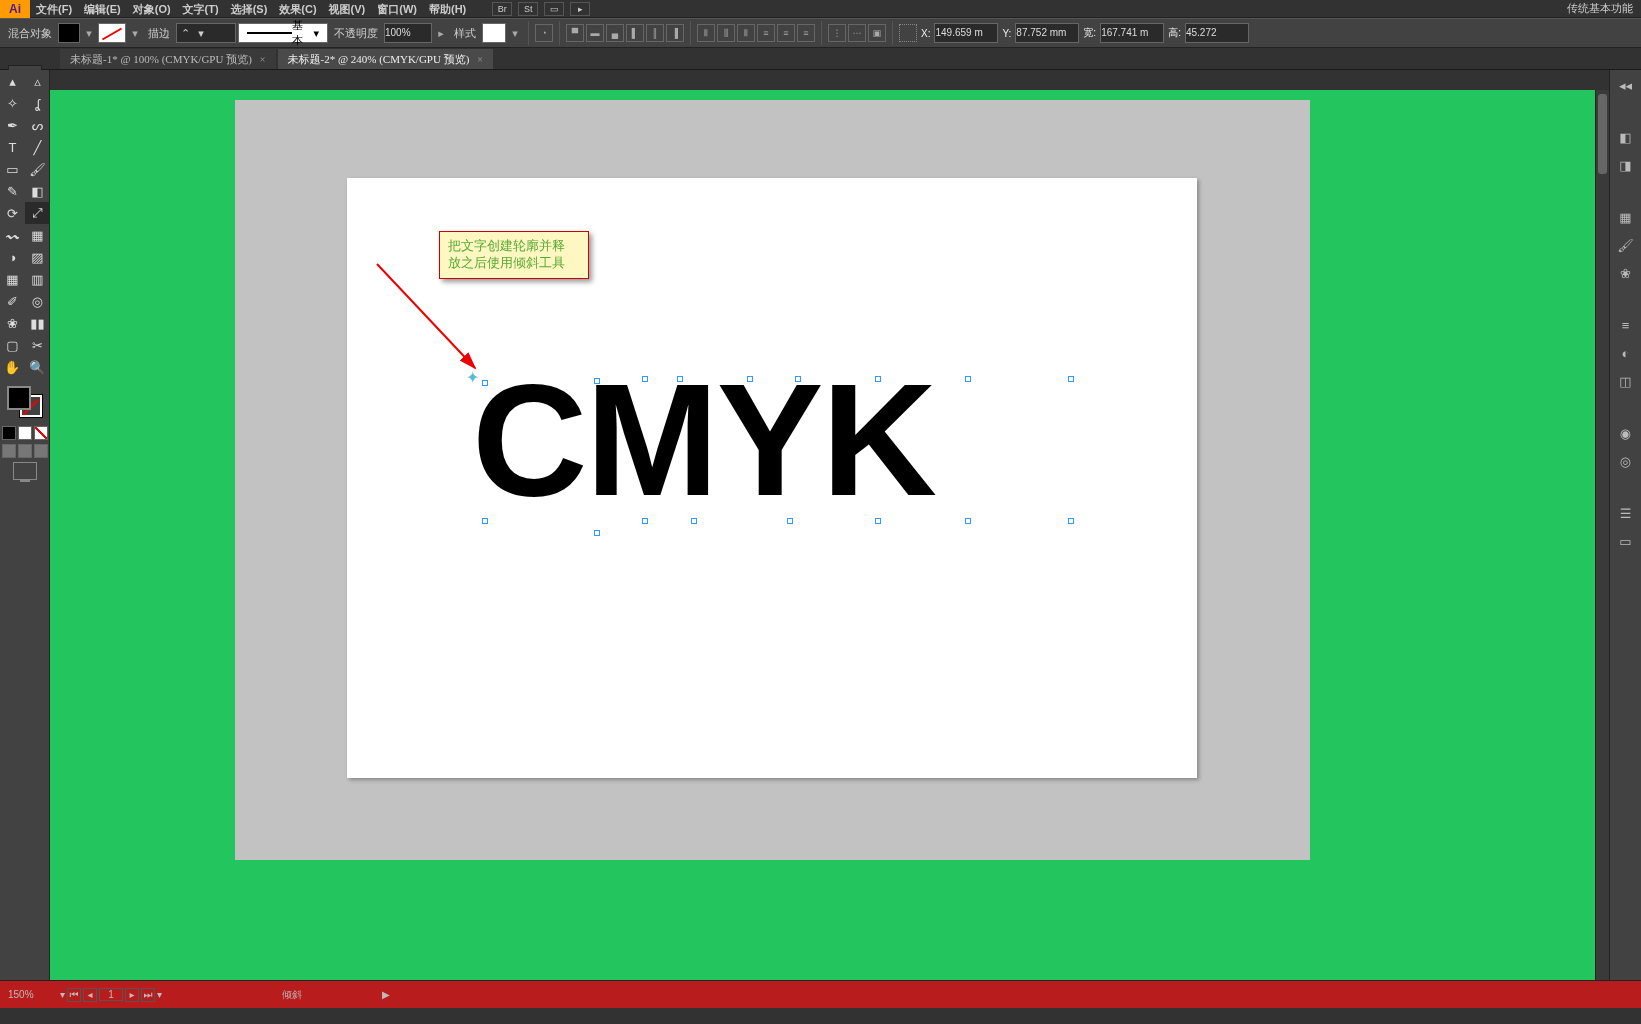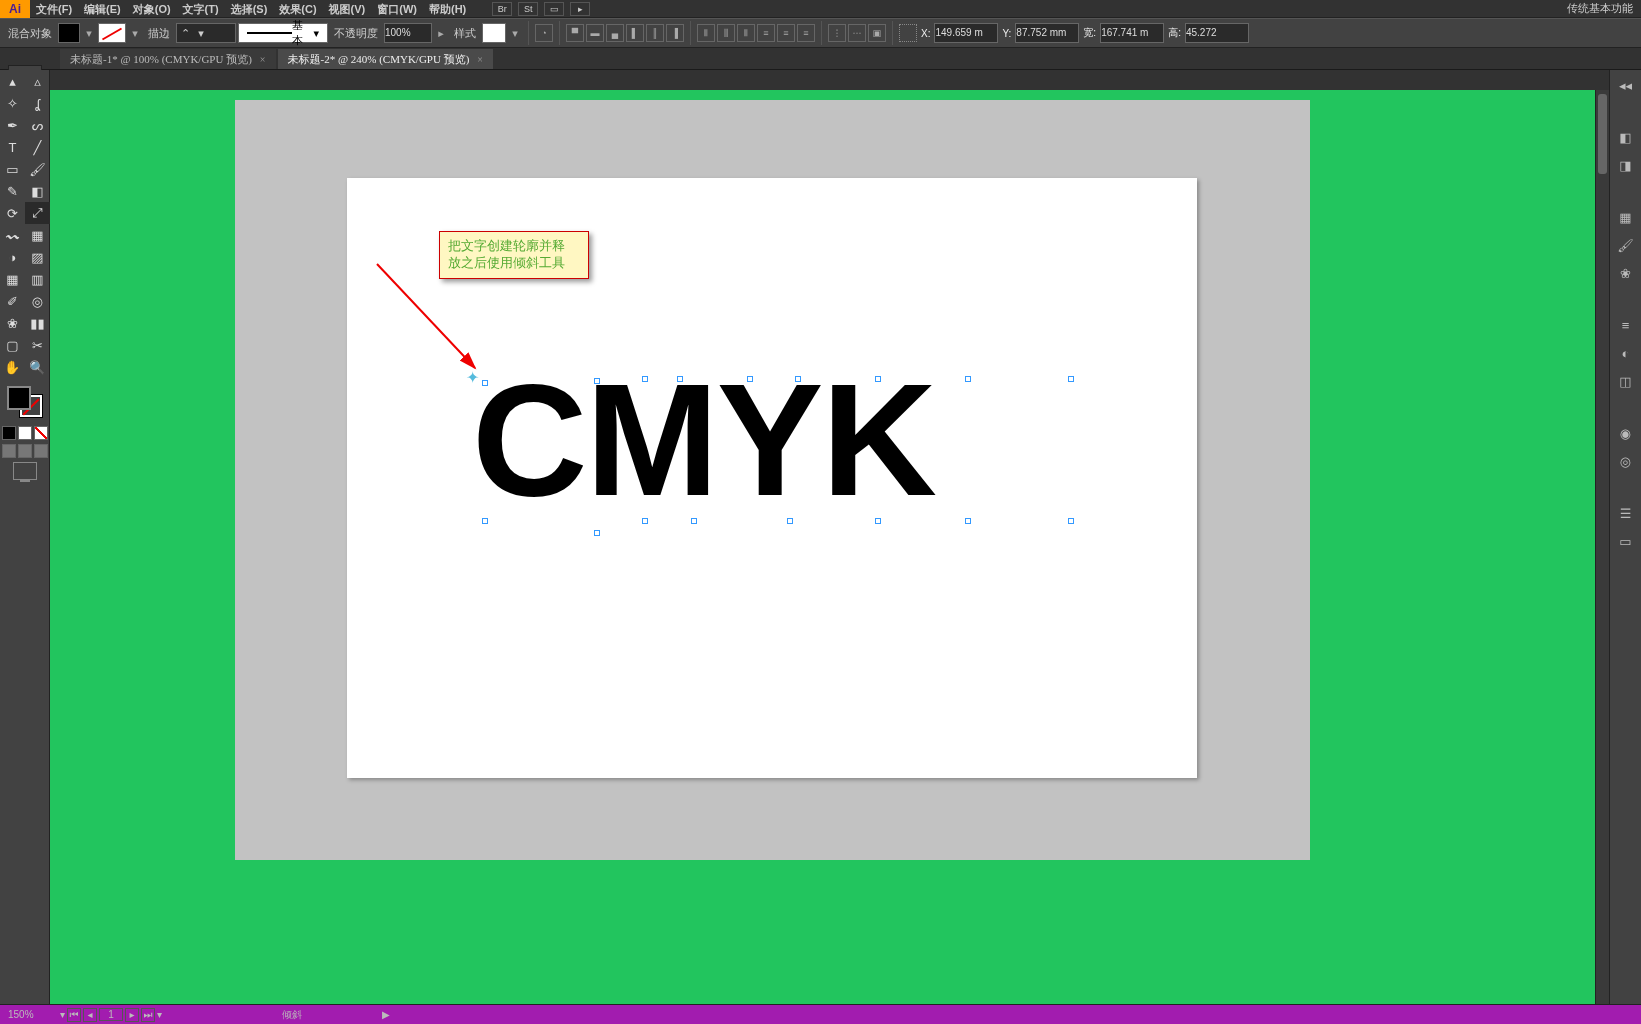--- a/index.html
+++ b/index.html
@@ -182,22 +182,22 @@
   border-radius: 4px 0 0 4px;
 }
 .dock-items { display:flex; flex-direction:column; align-items:center; padding-top:4px; gap:6px;}
 .dock-items .dic{
   width:22px; height:22px; display:flex; align-items:center; justify-content:center;
   color:#bbb; font-size:13px;
 }
 .dock-gap{height:18px;}
 
 .statusbar {
-  position: absolute; left: 0; right: 0; bottom: 0; height: 20px;
-  background: #a21caf; border-top: 1px solid #222;
+  position: absolute; left: 0; right: 0; bottom: 16px; height: 28px;
+  background: #b91c1c; border-top: 1px solid #222;
   display: flex; align-items: center; font-size: 10px; color: #bbb;
 }
 .sb-zoom { width: 60px; padding-left: 8px; }
 .sb-arrows { display:flex; gap:2px; margin:0 2px;}
 .sb-arrows span{width:14px;text-align:center;border:1px solid #555;}
 .sb-artnum{width:24px;text-align:center;border:1px solid #555;}
 .sb-tool{margin-left:120px;}
 .sb-play{margin-left:80px;}
 </style>
 </head>

